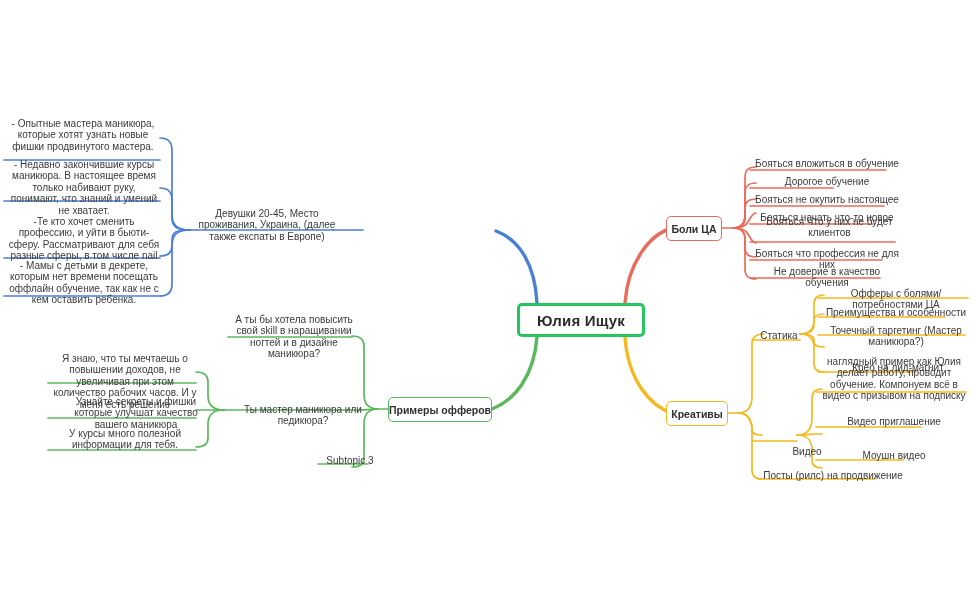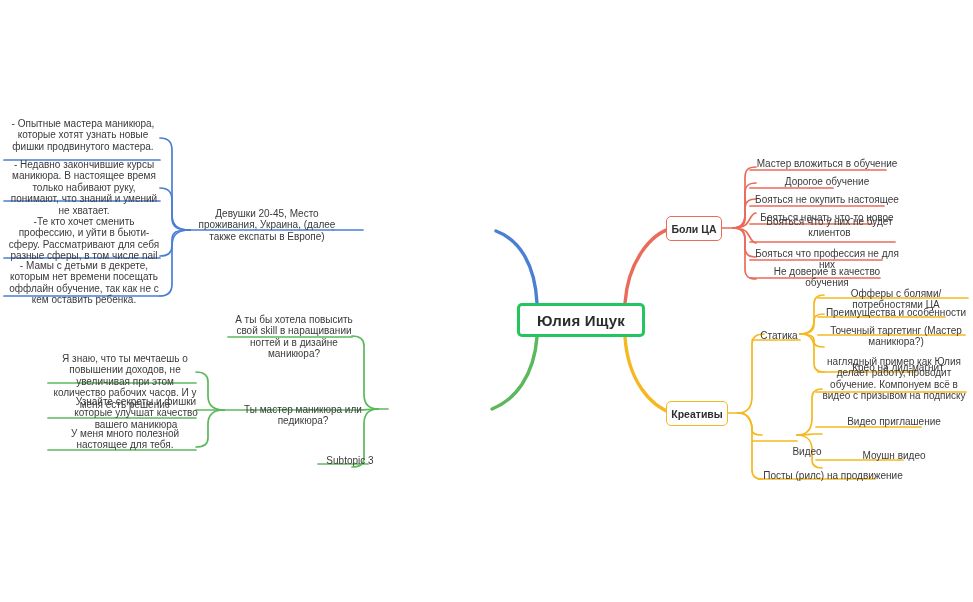--- a/index.html
+++ b/index.html
@@ -170,20 +170,23 @@
 
   <div class="node node-root" style="left:517px; top:303px; width:128px; height:34px;">
     <span>Юлия Ищук</span>
   </div>
 
 
   <div class="node node-l1 red" style="left:666px; top:216px; width:56px; height:25px;">
     <span>Боли ЦА</span>
   </div>
 
+  <div class="node node-l1 green" style="left:388px; top:397px; width:104px; height:25px;">
+    <span>Примеры офферов</span>
+  </div>
 
   <div class="node node-l1 yellow" style="left:666px; top:401px; width:62px; height:25px;">
     <span>Креативы</span>
   </div>
 
   <div class="leaf" style="left:192px; top:208px; width:150px;">
     <span>Девушки 20-45, Место проживания, Украина,  (далее также експаты в Европе)</span>
   </div>
 
   <div class="leaf" style="left:6px; top:118px; width:154px;">
@@ -196,21 +199,21 @@
 
   <div class="leaf" style="left:6px; top:216px; width:156px;">
     <span>-Те кто хочет сменить профессию, и уйти в бьюти-сферу. Рассматривают для себя разные сферы, в том числе nail</span>
   </div>
 
   <div class="leaf" style="left:6px; top:260px; width:156px;">
     <span>- Мамы с детьми в декрете, которым нет времени посещать оффлайн обучение, так как не с кем оставить ребенка.</span>
   </div>
 
   <div class="leaf" style="left:752px; top:158px; width:150px;">
-    <span>Мастер вложиться в обучение</span>
+    <span>Бояться вложиться в обучение</span>
   </div>
   <div class="leaf" style="left:752px; top:176px; width:150px;">
     <span>Дорогое обучение</span>
   </div>
   <div class="leaf" style="left:752px; top:194px; width:150px;">
     <span>Бояться не окупить настоящее</span>
   </div>
   <div class="leaf" style="left:752px; top:212px; width:150px;">
     <span>Бояться начать что-то новое</span>
   </div>
@@ -238,21 +241,21 @@
 
   <div class="leaf" style="left:50px; top:353px; width:150px;">
     <span>Я знаю, что ты мечтаешь о повышении доходов, не увеличивая при этом количество рабочих часов. И у меня есть решение</span>
   </div>
 
   <div class="leaf" style="left:66px; top:396px; width:140px;">
     <span>Узнайте секреты и фишки которые улучшат качество вашего маникюра</span>
   </div>
 
   <div class="leaf" style="left:50px; top:428px; width:150px;">
-    <span>У меня много полезной настоящее для тебя.</span>
+    <span>У курсы много полезной информации для тебя.</span>
   </div>
 
   <div class="leaf" style="left:754px; top:330px; width:50px;">
     <span>Статика</span>
   </div>
 
   <div class="leaf" style="left:754px; top:446px; width:50px;margin-left:28px;">
     <span>Видео</span>
   </div>
 

